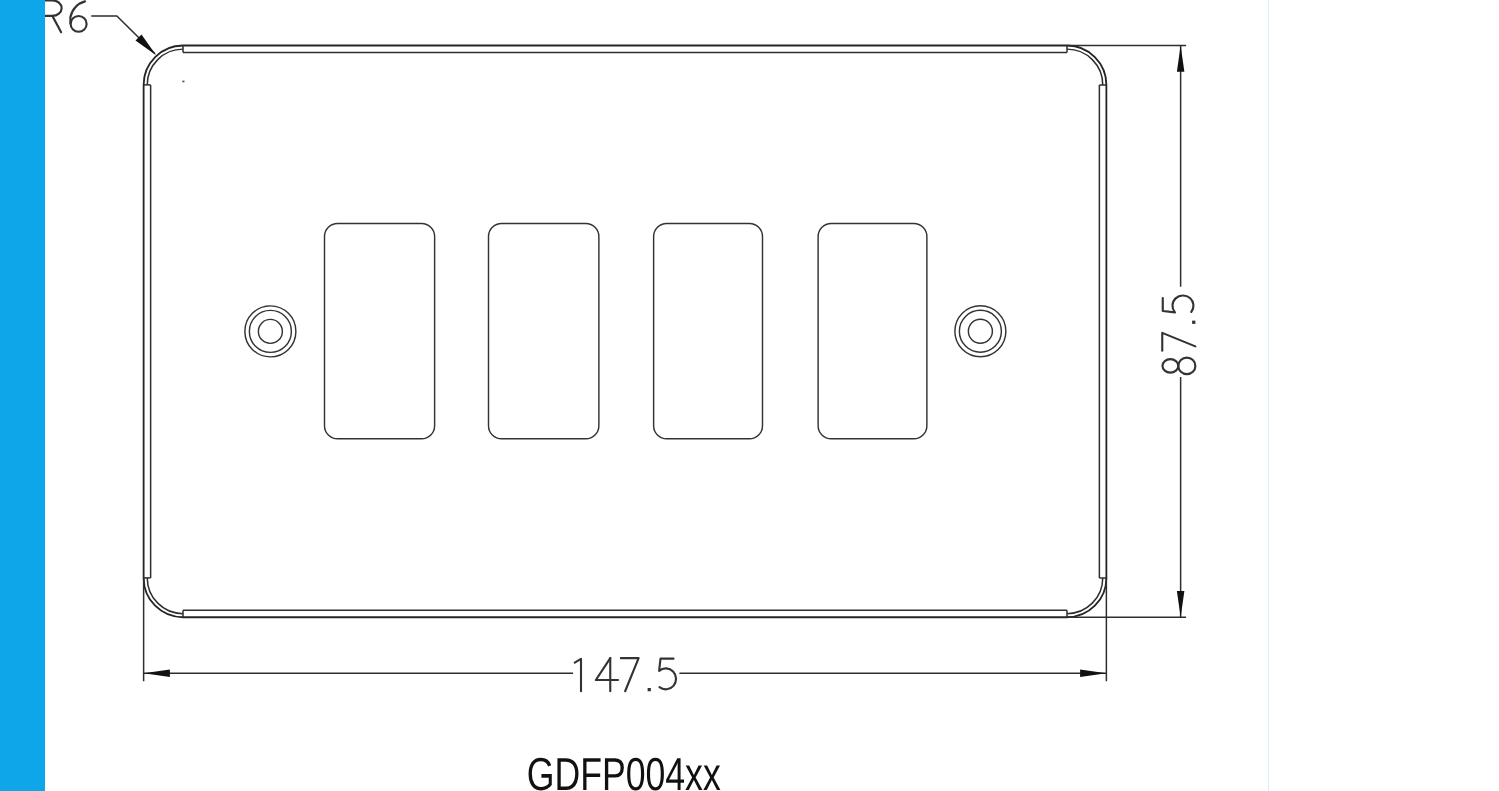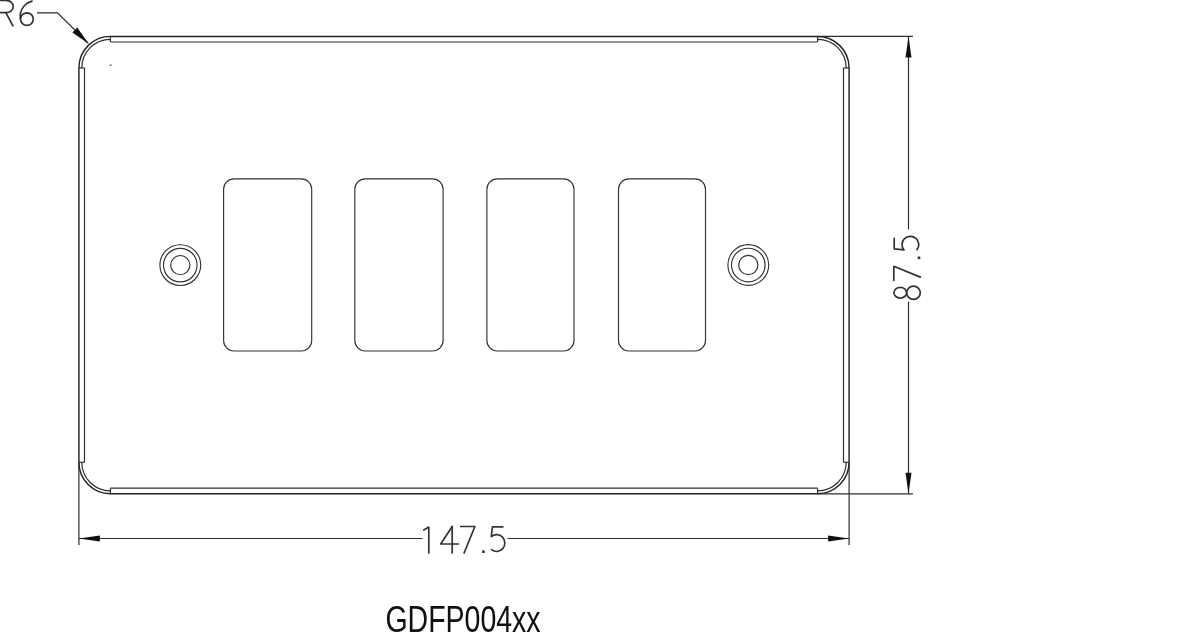--- a/index.html
+++ b/index.html
@@ -1,16 +1,16 @@
 <!DOCTYPE html>
 <html><head>
 <meta charset="utf-8">
 <style>
   html,body{margin:0;padding:0;background:#ffffff;}
-  .page{width:979px;height:633px;position:relative;overflow:hidden;background:#1d4ed8;}
+  .page{width:979px;height:633px;position:relative;overflow:hidden;background:#0ea5e9;padding-left:36px;}
   text{font-family:"Liberation Sans",sans-serif;}
 </style>
 </head>
 <body>
 <div class="page">
 <svg width="1199" height="633" viewBox="0 0 1199 633" xmlns="http://www.w3.org/2000/svg">
 
   <rect x="0" y="0" width="1199" height="633" fill="#ffffff"></rect>
 
   <g fill="none" stroke="#242424" stroke-width="1.45">

